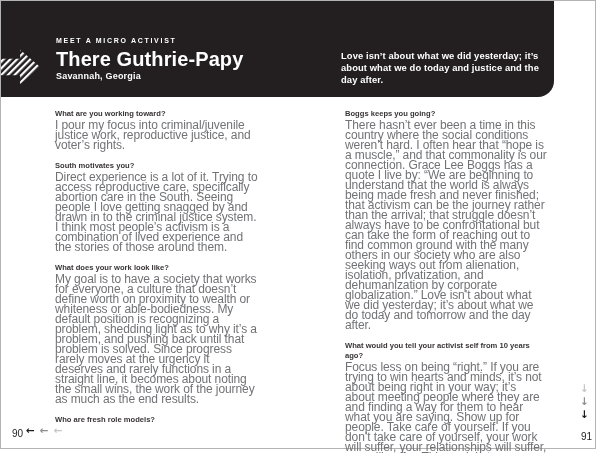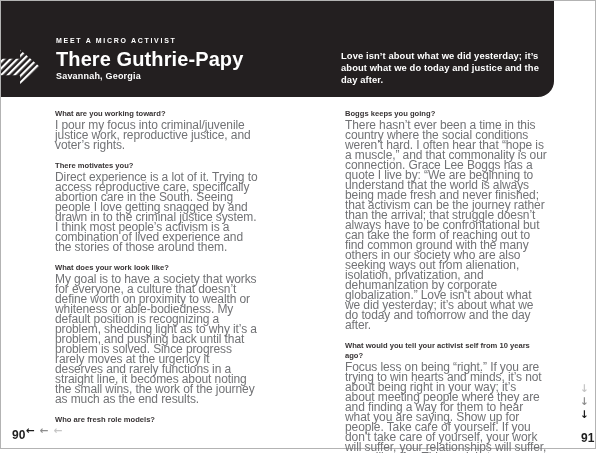--- a/index.html
+++ b/index.html
@@ -26,21 +26,21 @@
     color:#ffffff;font-size:9.4px;font-weight:700;line-height:12.2px;letter-spacing:0.1px;
   }
   
   .col{position:absolute;top:109px;width:203px;}
   .col-left{left:55px;}
   .col-right{left:345px;}
   .qa{margin-bottom:11px;}
   .q{font-size:7.6px;line-height:10px;font-weight:700;color:#393536;margin:0 0 1px 0;}
   .a{font-size:12px;line-height:10px;letter-spacing:-0.1px;color:#717275;margin:0;}
   
-  .pn{position:absolute;font-size:12px;font-weight:700;color:#1e1e1e;}
+  .pn{position:absolute;font-size:10px;font-weight:400;color:#1e1e1e;}
   .pn-left{left:12px;top:428px;}
   .pn-right{left:581px;top:431px;}
   .back-arrows{
     position:absolute;left:26px;top:424px;display:flex;gap:5px;
     font-family:"DejaVu Sans", sans-serif;font-size:10.5px;font-weight:700;line-height:12px;
   }
   .down-arrows{
     position:absolute;left:578px;top:382px;width:13px;display:flex;flex-direction:column;
     text-align:center;font-family:"DejaVu Sans", sans-serif;font-size:10.5px;font-weight:700;line-height:13px;
   }
@@ -70,21 +70,21 @@
     <div class="quote">Love isn’t about what we did yesterday; it’s about what we do today and justice and the day after.</div>
   </header>
 
   <main>
     <section class="col col-left">
       <div class="qa">
         <p class="q">What are you working toward?</p>
         <p class="a">I pour my focus into criminal/juvenile justice work, reproductive justice, and voter’s rights.</p>
       </div>
       <div class="qa">
-        <p class="q">There motivates you?</p>
+        <p class="q">South motivates you?</p>
         <p class="a">Direct experience is a lot of it. Trying to access reproductive care, specifically abortion care in the South. Seeing people I love getting snagged by and drawn in to the criminal justice system. I think most people’s activism is a combination of lived experience and the stories of those around them.</p>
       </div>
       <div class="qa">
         <p class="q">What does your work look like?</p>
         <p class="a">My goal is to have a society that works for everyone, a culture that doesn’t define worth on proximity to wealth or whiteness or able-bodiedness. My default position is recognizing a problem, shedding light as to why it’s a problem, and pushing back until that problem is solved. Since progress rarely moves at the urgency it deserves and rarely functions in a straight line, it becomes about noting the small wins, the work of the journey as much as the end results.</p>
       </div>
       <div class="qa">
         <p class="q">Who are fresh role models?</p>
       </div>
     </section>

